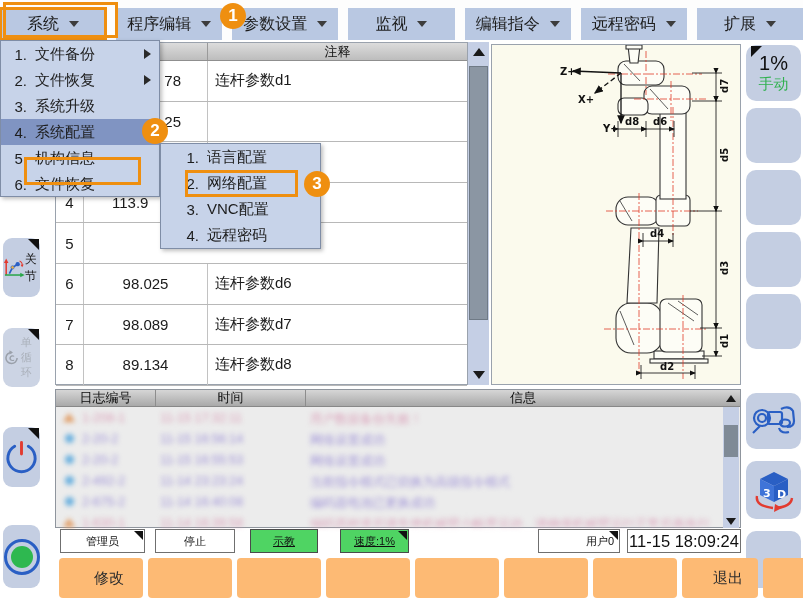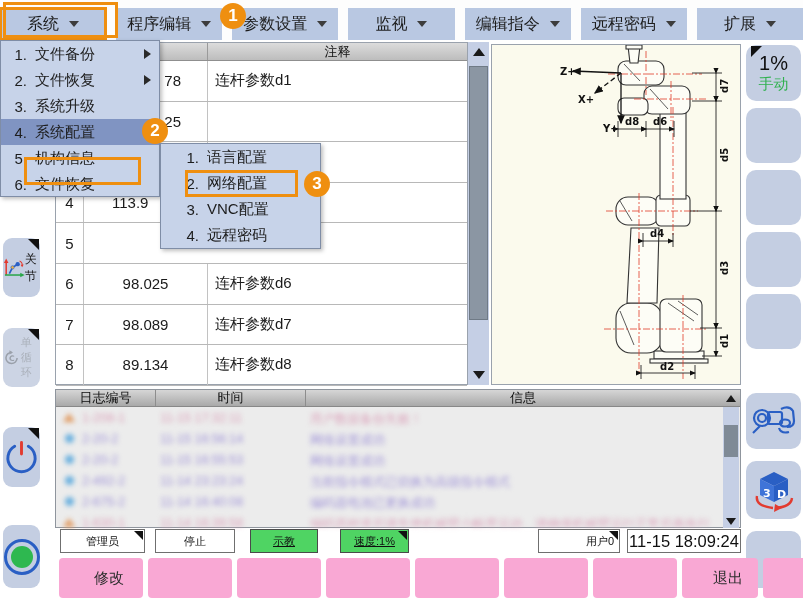--- a/index.html
+++ b/index.html
@@ -133,21 +133,21 @@
   #st-user  { left:60px;  width:85px; }
   #st-stop  { left:155px; width:80px; }
   #st-teach { left:250px; width:68px; }
   #st-speed { left:340px; width:69px; }
   #st-tool  { left:443px; width:83px; }
   #st-frame { left:538px; width:82px;padding-left:42px; }
   #st-time  { left:627px; width:114px; font-size:16.5px; }
   .st-box.corner-tr::before { border-left-width:9px; border-top-width:9px; }
 
   
-  .bot-btn { position:absolute; top:558px; height:40px; background:#f9a8d4; border-radius:4px;
+  .bot-btn { position:absolute; top:558px; height:40px; background:#fdba74; border-radius:4px;
     display:flex; align-items:center; justify-content:center; font-size:15px; color:#2e2e2e; cursor:pointer;padding-left:16px; }
 
   svg text { font-family:"DejaVu Sans",sans-serif; }
 </style>
 </head>
 <body>
 
 <div id="app">
 
   <div id="topline"></div>

